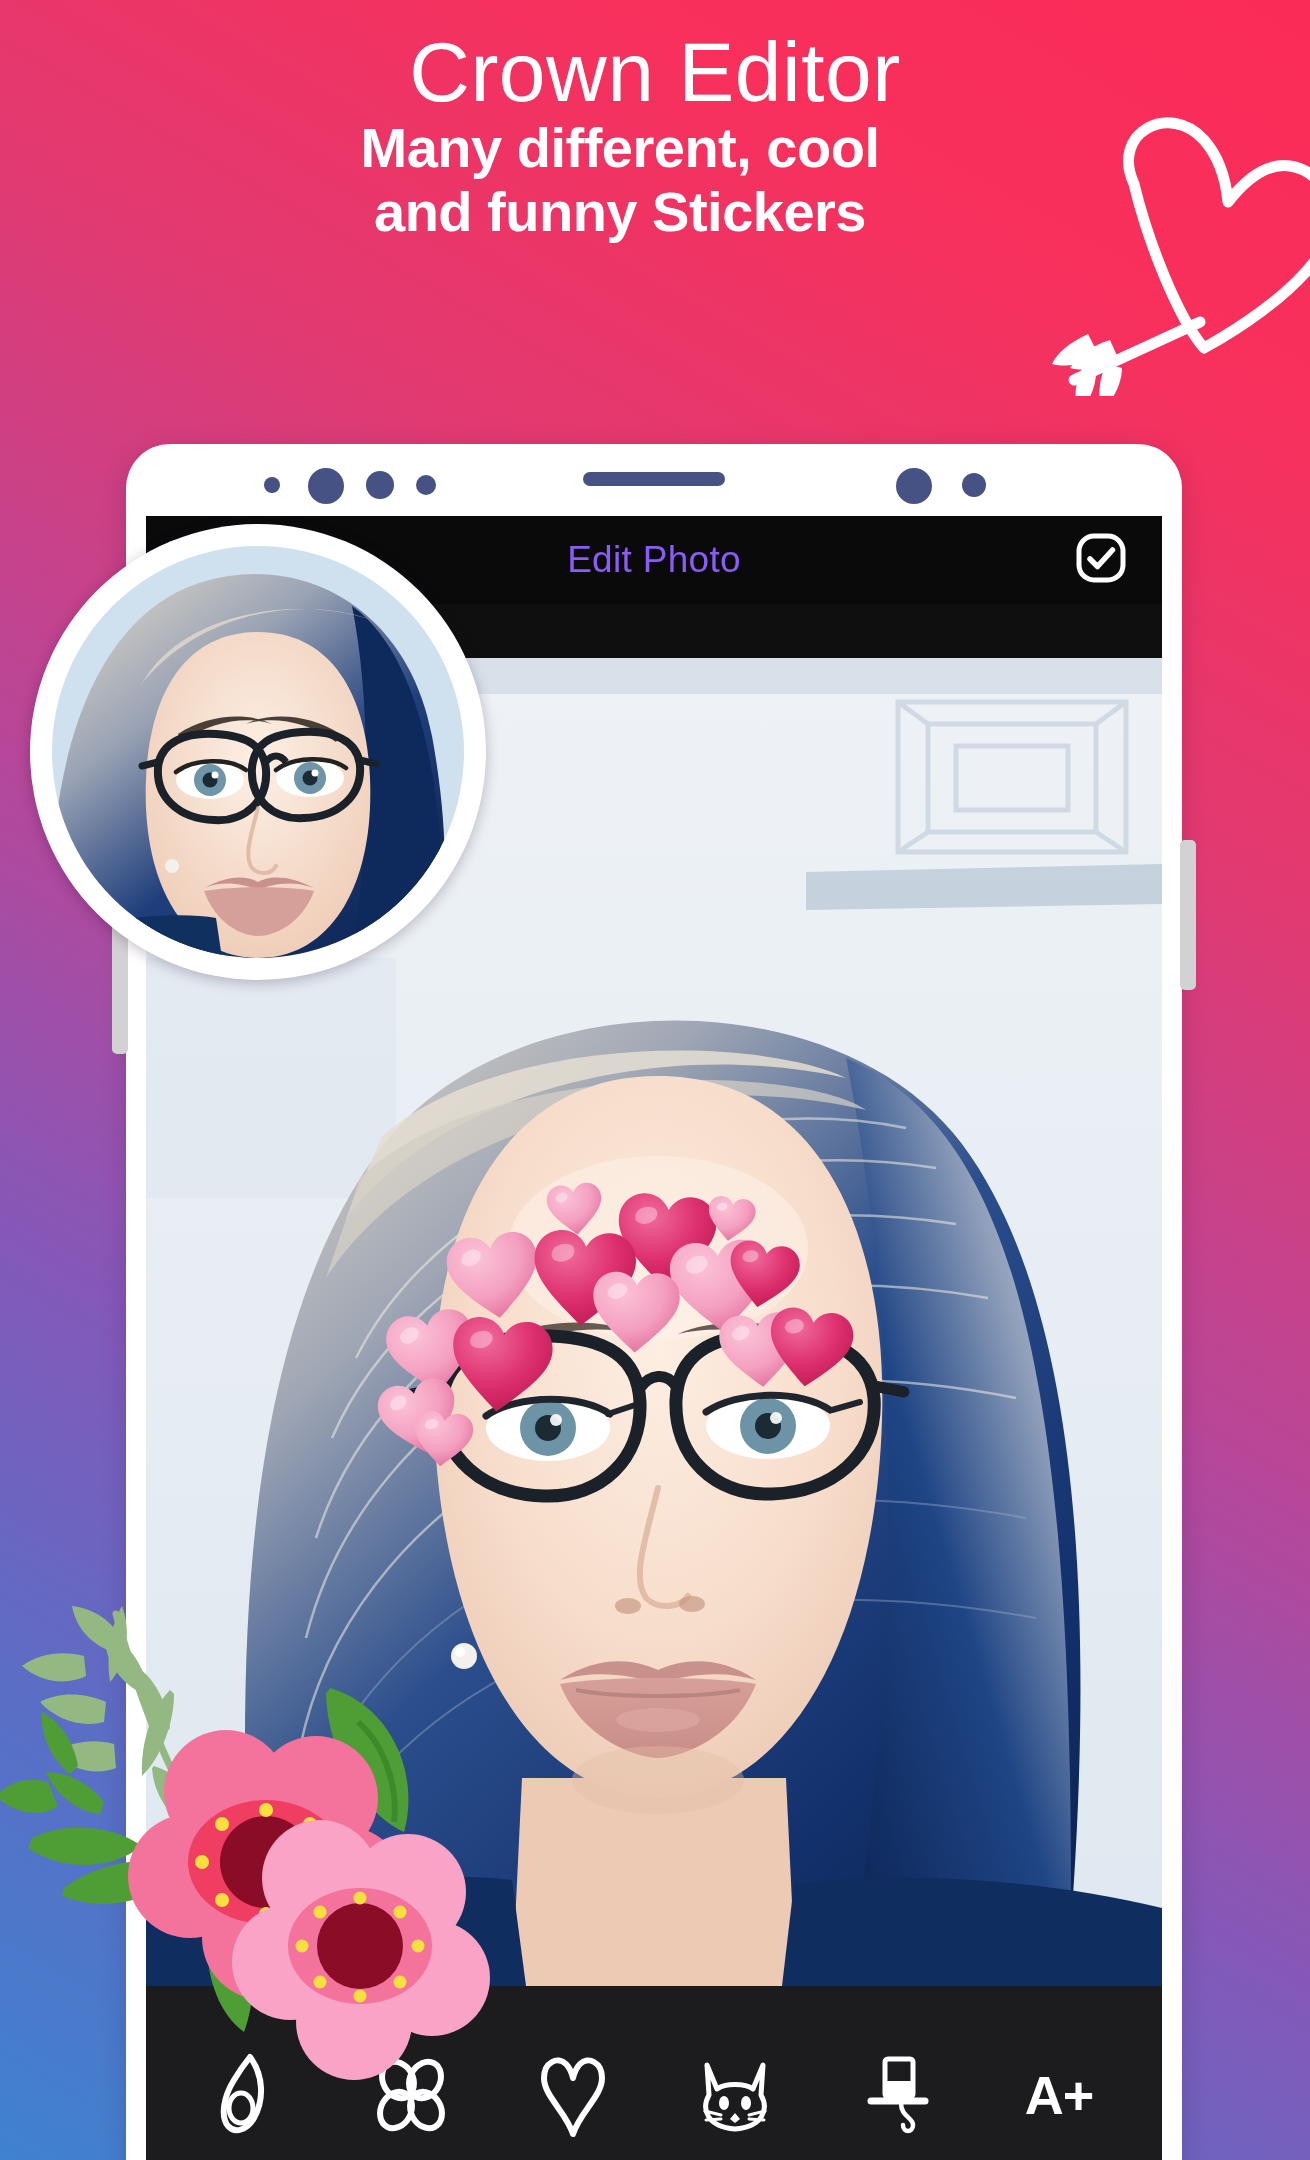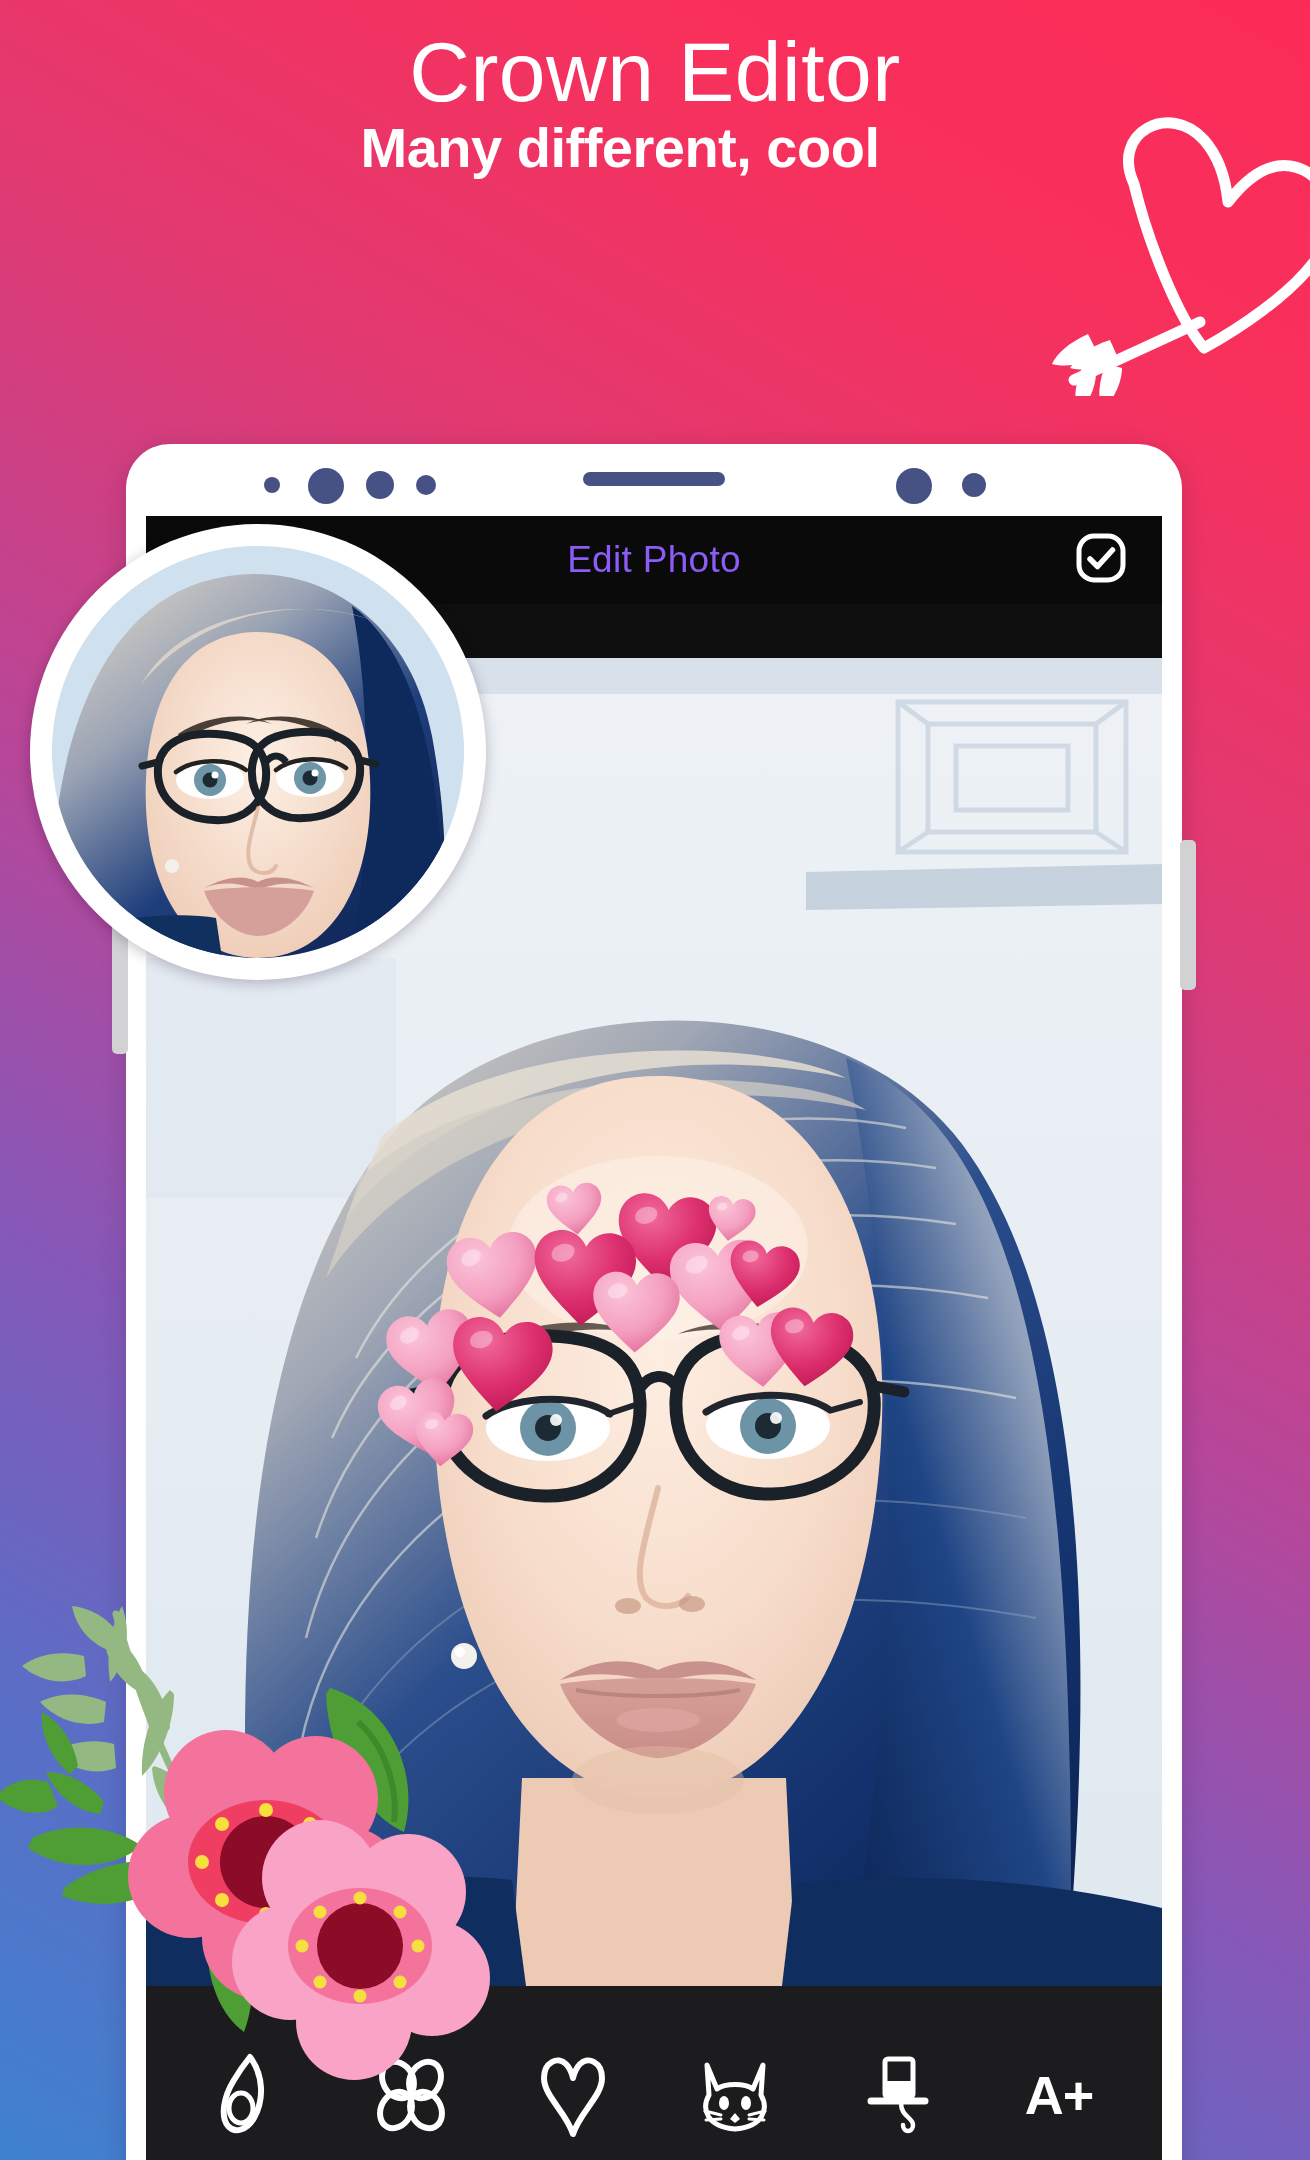--- a/index.html
+++ b/index.html
@@ -120,20 +120,21 @@
 </style>
 </head>
 <body>
 
 <div id="bg"></div>
 
 <div id="headline-area">
   <div id="app-title">Crown Editor</div>
   <div id="tagline">
     <div>Many different, cool</div>
+    <div>and funny Stickers</div>
   </div>
 </div>
 
 <svg id="heart-arrow" viewBox="0 0 330 300">
   <path d="M120 88 C96 36 156 6 190 44 C206 62 212 86 214 106
            C228 88 250 66 276 70 C316 76 330 126 300 166
            C274 200 226 232 190 252 C164 222 134 146 120 88 Z" fill="none" stroke="#ffffff" stroke-width="11" stroke-linecap="round" stroke-linejoin="round"></path>
   <path d="M186 226 L60 284" fill="none" stroke="#ffffff" stroke-width="11" stroke-linecap="round"></path>
   <path d="M96 244 C76 250 62 262 56 272 C72 276 92 272 104 262 Z" fill="#ffffff"></path>
   <path d="M74 238 C56 246 42 258 38 268 C54 272 72 268 84 258 Z" fill="#ffffff"></path>

